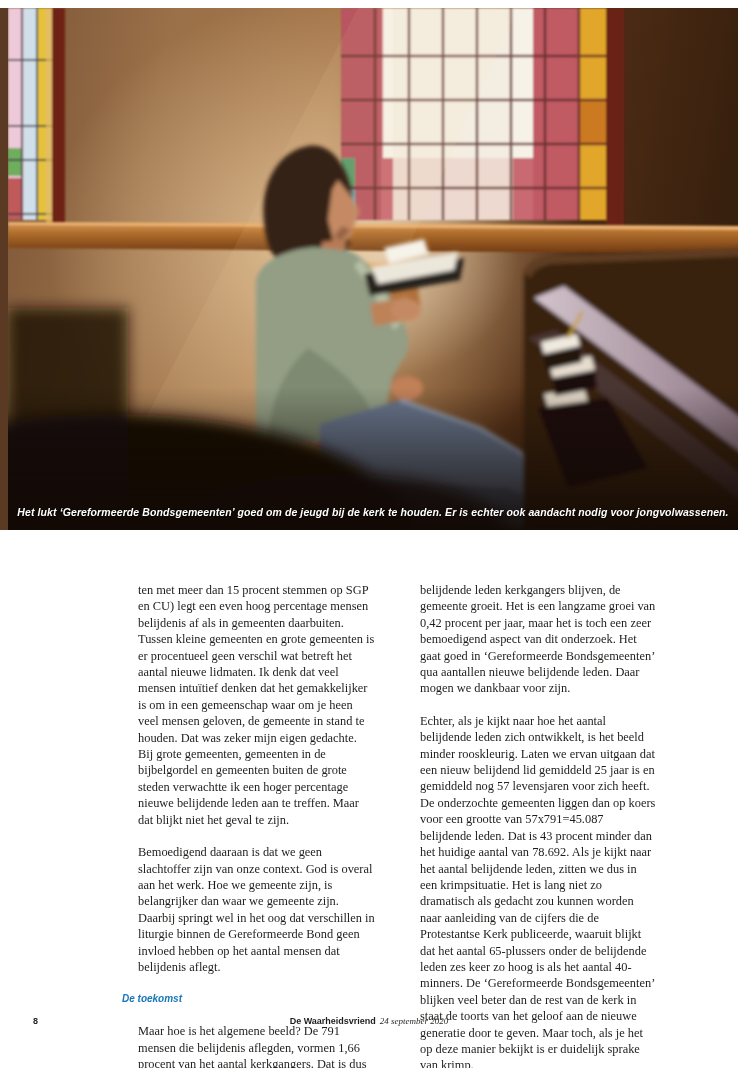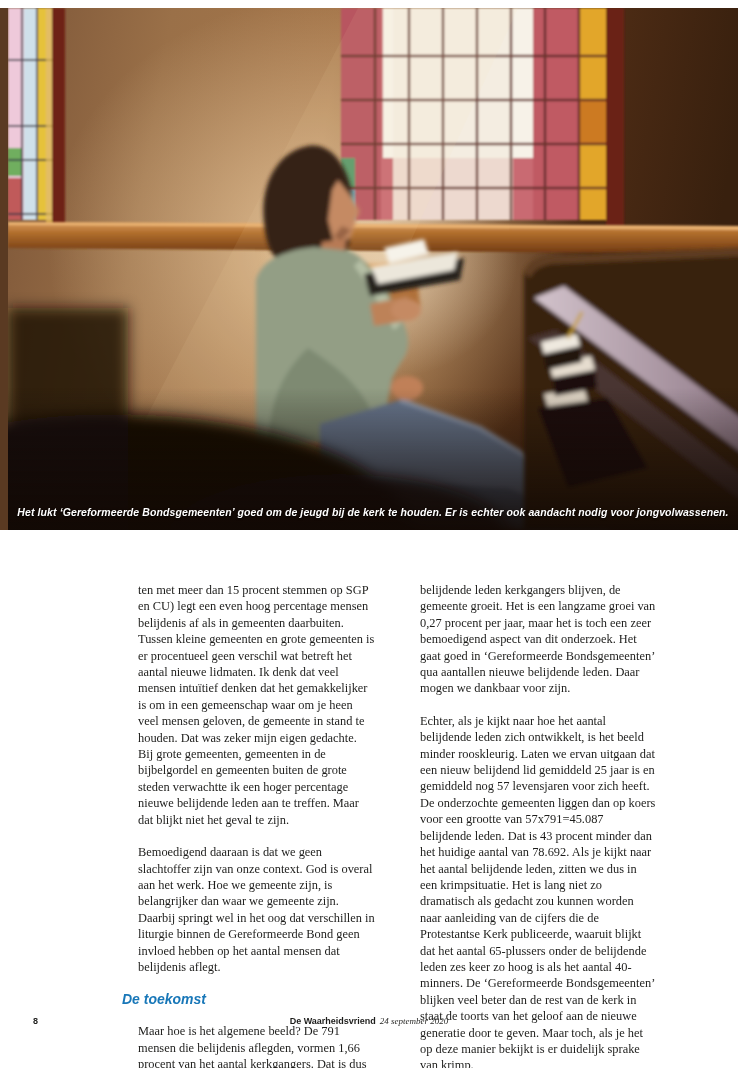--- a/index.html
+++ b/index.html
@@ -12,21 +12,21 @@
            font-family:"Liberation Sans",sans-serif;font-style:italic;font-weight:600;
            font-size:10.5px;color:#ffffff;letter-spacing:.1px;
            text-shadow:0 1px 2px rgba(0,0,0,.8);}
   
   .article{position:absolute;left:122px;top:566px;width:551px;}
   .col{position:absolute;top:0;width:269px;font-size:12.4px;line-height:16.4px;text-align:left;}
   .col-left{left:0;}
   .col-right{left:282px;}
   .col p{margin:16px;padding:0;hyphens:auto;}
   .subhead{margin:9px 0 3px 0;font-family:"Liberation Sans",sans-serif;
-           font-style:italic;font-weight:bold;font-size:14px;line-height:16px;color:#1877b8;}
+           font-style:italic;font-weight:bold;font-size:10px;line-height:16px;color:#1877b8;}
   
   .footer{position:absolute;left:0;top:1016px;width:738px;height:14px;
           font-family:"Liberation Sans",sans-serif;font-size:9px;color:#1d1d1b;}
   .page-num{position:absolute;left:33px;top:0;font-weight:bold;}
   .footer-center{position:absolute;left:0;top:0;width:100%;text-align:center;}
   .mag-name{font-weight:bold;}
   .issue-date{font-family:"Liberation Serif",serif;font-style:italic;margin-left:4px;color:#2a2a28;}
 </style>
 </head>
 <body>
@@ -187,21 +187,21 @@
   </figure>
 
   <main class="article">
     <div class="col col-left">
       <p>ten met meer dan 15 procent stemmen op SGP en CU) legt een even hoog percentage mensen belijdenis af als in gemeenten daarbuiten. Tussen kleine gemeenten en grote gemeenten is er procentueel geen verschil wat betreft het aantal nieuwe lidmaten. Ik denk dat veel mensen intuïtief denken dat het gemakkelijker is om in een gemeenschap waar om je heen veel mensen geloven, de gemeente in stand te houden. Dat was zeker mijn eigen gedachte. Bij grote gemeenten, gemeenten in de bijbelgordel en gemeenten buiten de grote steden verwachtte ik een hoger percentage nieuwe belijdende leden aan te treffen. Maar dat blijkt niet het geval te zijn.</p>
       <p>Bemoedigend daaraan is dat we geen slachtoffer zijn van onze context. God is overal aan het werk. Hoe we gemeente zijn, is belangrijker dan waar we gemeente zijn. Daarbij springt wel in het oog dat verschillen in liturgie binnen de Gereformeerde Bond geen invloed hebben op het aantal mensen dat belijdenis aflegt.</p>
       <h2 class="subhead">De toekomst</h2>
       <p>Maar hoe is het algemene beeld? De 791 mensen die belijdenis aflegden, vormen 1,66 procent van het aantal kerkgangers. Dat is dus hoger dan de 1,43 procent die naar schatting nodig is om het aantal kerkgangers op peil te houden. Dit is zonder meer een verrassende uitkomst te noemen. Het betekent dat als de nieuwe</p>
     </div>
     <div class="col col-right">
-      <p>belijdende leden kerkgangers blijven, de gemeente groeit. Het is een langzame groei van 0,27 procent per jaar, maar het is toch een zeer bemoedigend aspect van dit onderzoek. Het gaat goed in ‘Gereformeerde Bondsgemeenten’ qua aantallen nieuwe belijdende leden. Daar mogen we dankbaar voor zijn.</p>
+      <p>belijdende leden kerkgangers blijven, de gemeente groeit. Het is een langzame groei van 0,42 procent per jaar, maar het is toch een zeer bemoedigend aspect van dit onderzoek. Het gaat goed in ‘Gereformeerde Bondsgemeenten’ qua aantallen nieuwe belijdende leden. Daar mogen we dankbaar voor zijn.</p>
       <p>Echter, als je kijkt naar hoe het aantal belijdende leden zich ontwikkelt, is het beeld minder rooskleurig. Laten we ervan uitgaan dat een nieuw belijdend lid gemiddeld 25 jaar is en gemiddeld nog 57 levensjaren voor zich heeft. De onderzochte gemeenten liggen dan op koers voor een grootte van 57x791=45.087 belijdende leden. Dat is 43 procent minder dan het huidige aantal van 78.692. Als je kijkt naar het aantal belijdende leden, zitten we dus in een krimpsituatie. Het is lang niet zo dramatisch als gedacht zou kunnen worden naar aanleiding van de cijfers die de Protestantse Kerk publiceerde, waaruit blijkt dat het aantal 65-plussers onder de belijdende leden zes keer zo hoog is als het aantal 40-minners. De ‘Gereformeerde Bondsgemeenten’ blijken veel beter dan de rest van de kerk in staat de toorts van het geloof aan de nieuwe generatie door te geven. Maar toch, als je het op deze manier bekijkt is er duidelijk sprake van krimp.</p>
     </div>
   </main>
 
   <footer class="footer">
     <span class="page-num">8</span>
     <div class="footer-center">
       <span class="mag-name">De Waarheidsvriend</span><span class="issue-date">24 september 2020</span>
     </div>
   </footer>

